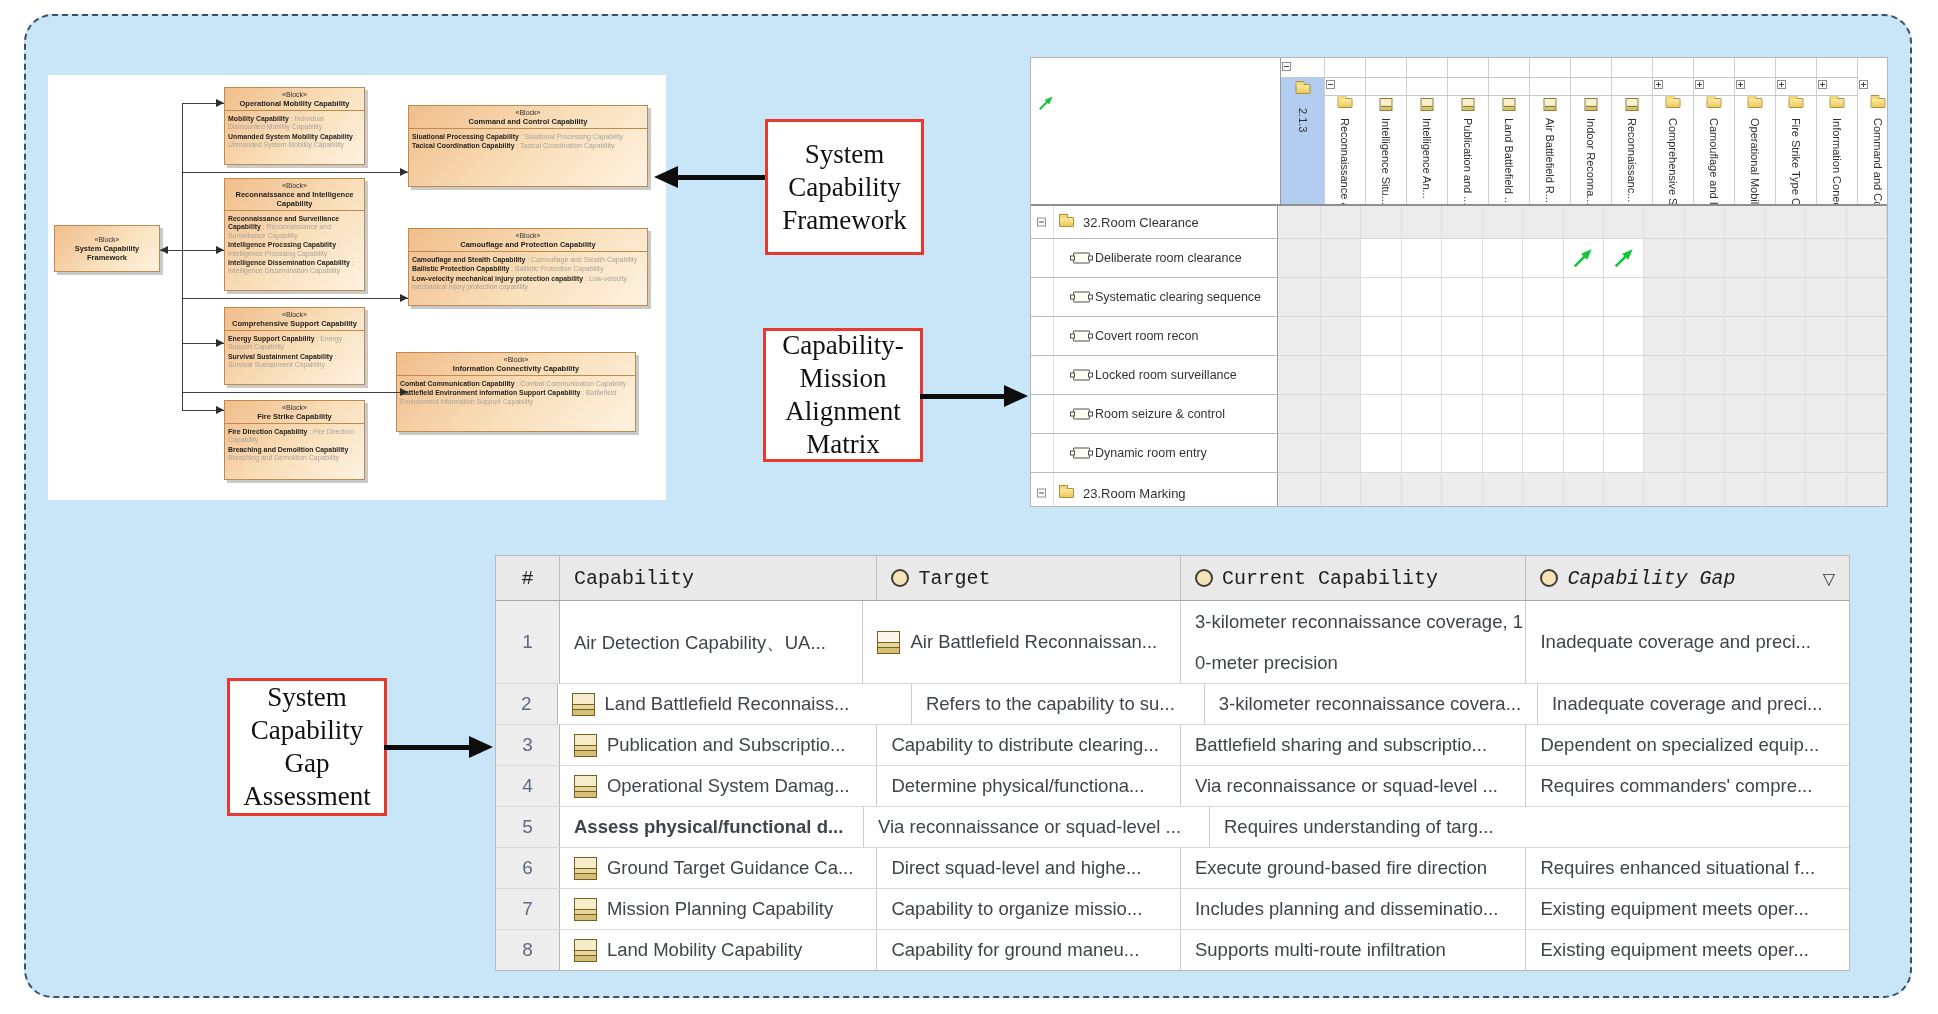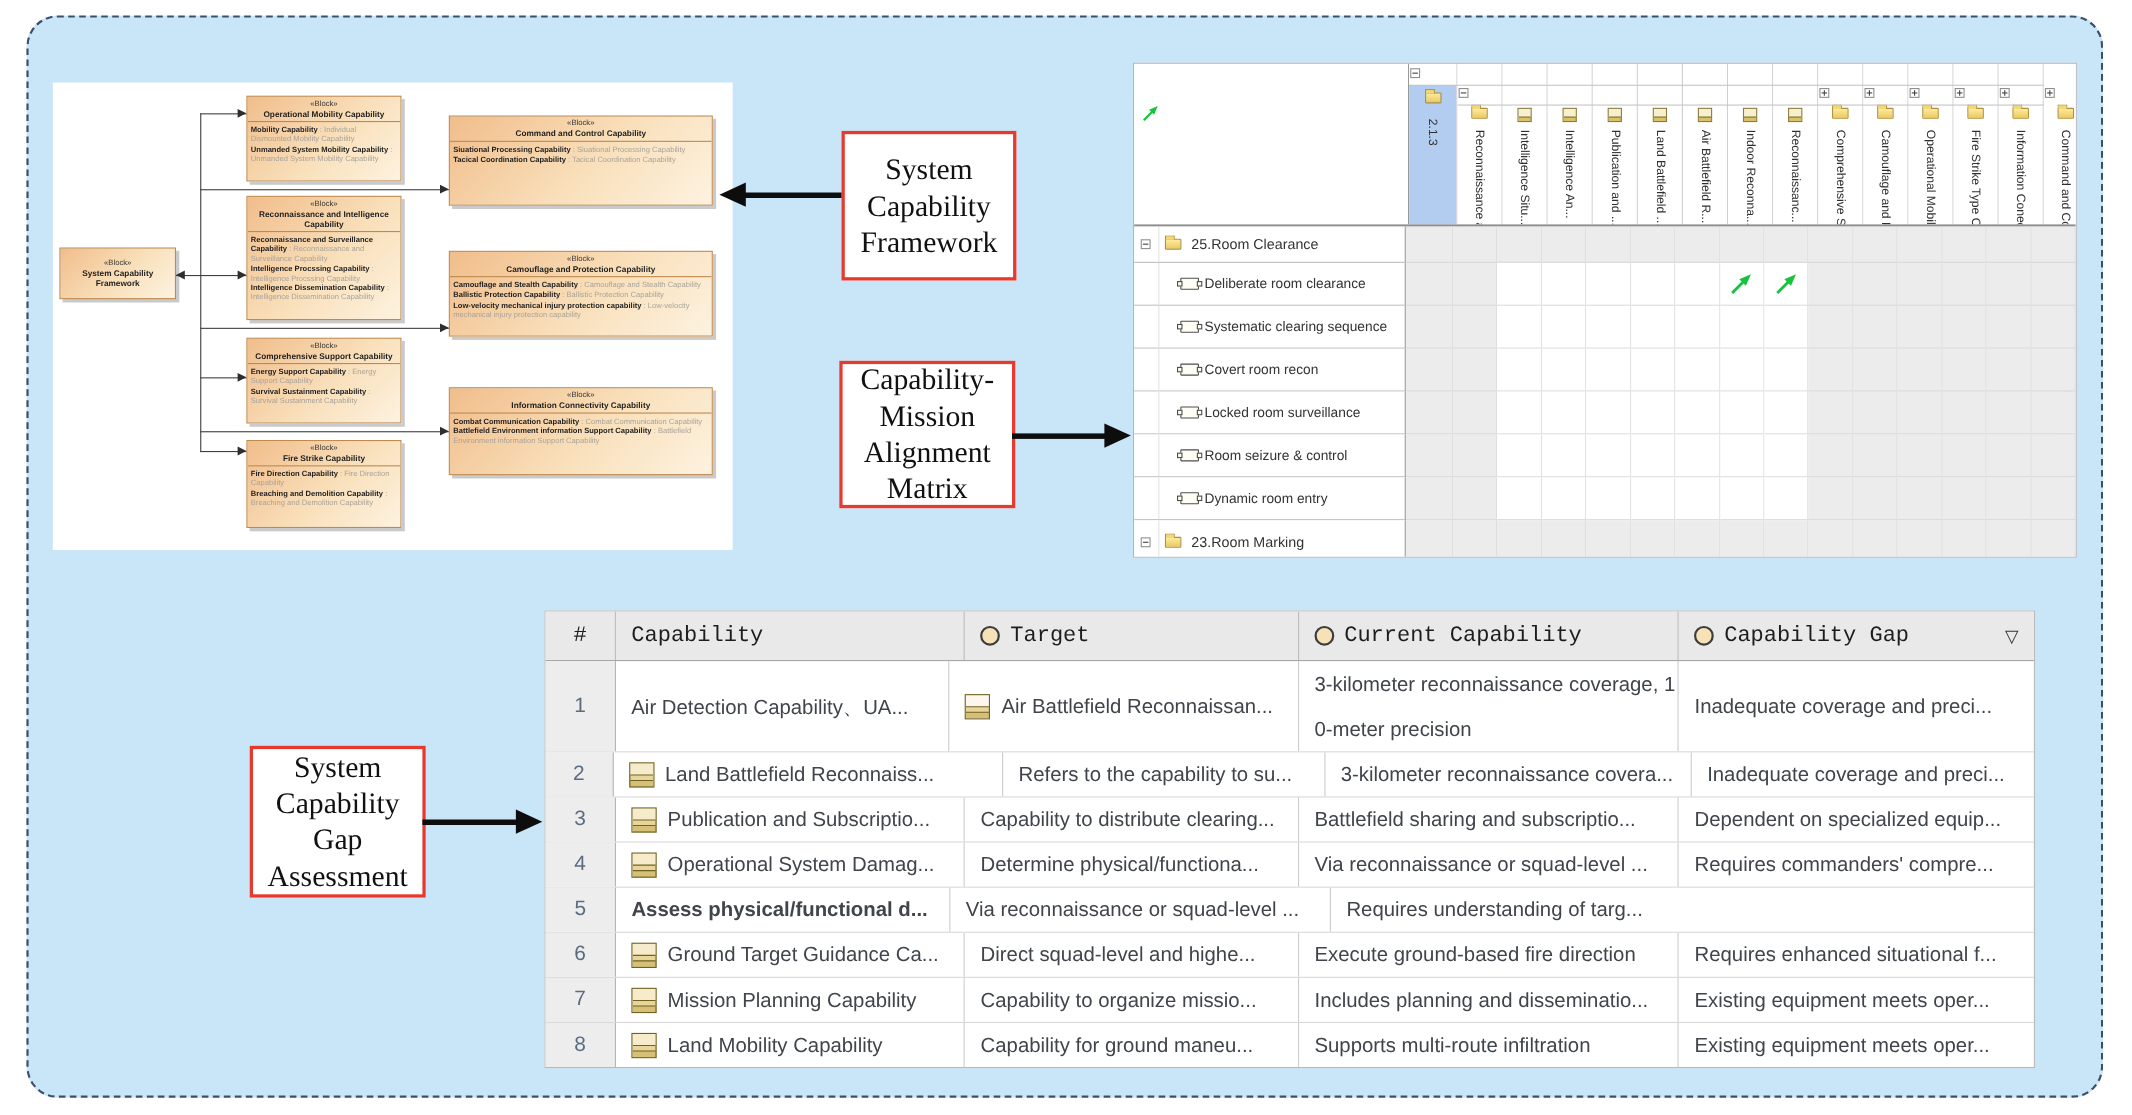--- a/index.html
+++ b/index.html
@@ -74,21 +74,21 @@
   .xp{width:9px;height:9px;border:1px solid #8f8f8f;background:#fff;position:relative;box-sizing:border-box;}
   .xp::before{content:"";position:absolute;left:1px;right:1px;top:3px;height:1px;background:#444;}
   .xp.plus::after{content:"";position:absolute;top:1px;bottom:1px;left:3px;width:1px;background:#444;}
 
   
   .gaptable{position:absolute;left:495px;top:555px;width:1355px;background:#fff;border:1px solid #b9b9b9;box-sizing:border-box;}
   .gt-head{display:flex;height:44px;background:#e9e9e9;border-bottom:1px solid #a8a8a8;}
   .gt-hcell{position:relative;display:flex;align-items:center;gap:9px;padding-left:14px;box-sizing:border-box;
             border-right:1px solid #bdbdbd;font-family:"Liberation Mono","DejaVu Sans Mono",monospace;
             font-size:20px;color:#1d1d1d;white-space:nowrap;overflow:hidden;}
-  .gt-hcell:last-child{border-right:none;}
+  .gt-hcell:last-child{border-right:none;font-style:italic;}
   .gt-hcell.center{justify-content:center;padding-left:0;}
   .dot{width:14px;height:14px;border-radius:50%;border:2px solid #3c3c3c;background:#f7e2b8;flex:0 0 auto;box-sizing:content-box;}
   .filter{position:absolute;right:14px;top:50%;transform:translateY(-50%);font-size:16px;color:#333;font-family:"DejaVu Sans",sans-serif;}
   .gt-row{display:flex;border-bottom:1px solid #d9d9d9;}
   .gt-row:last-child{border-bottom:none;}
   .gt-cell{display:flex;align-items:center;gap:10px;padding-left:14px;box-sizing:border-box;
            border-right:1px solid #cccccc;font-size:18.5px;color:#40444b;white-space:nowrap;overflow:hidden;}
   .gt-cell:last-child{border-right:none;}
   .gt-num{background:#ededed;color:#5d6b80;font-size:19px;justify-content:center;padding-left:0;border-right:1px solid #b5b5b5;}
   .gt-cell.wrapcell{white-space:normal;word-break:break-all;line-height:41px;align-items:center;}
@@ -165,21 +165,21 @@
         <div class="blk-title">
           <div class="st">«Block»</div>
           <div class="nm">Camouflage and Protection Capability</div>
         </div>
         <div class="blk-attrs">
           <p class="attr"><span class="an">Camouflage and Stealth Capability</span><span class="av"> : Camouflage and Stealth Capability</span></p>
           <p class="attr"><span class="an">Ballistic Protection Capability</span><span class="av"> : Ballistic Protection Capability</span></p>
           <p class="attr"><span class="an">Low-velocity mechanical injury protection capability</span><span class="av"> : Low-velocity mechanical injury protection capability</span></p>
         </div>
       </div>
-      <div class="blk hasattrs" style="left: 360px; top: 277px; width: 240px; height: 80px;">
+      <div class="blk hasattrs" style="left: 348px; top: 277px; width: 240px; height: 80px;">
         <div class="blk-title">
           <div class="st">«Block»</div>
           <div class="nm">Information Connectivity Capability</div>
         </div>
         <div class="blk-attrs">
           <p class="attr"><span class="an">Combat Communication Capability</span><span class="av"> : Combat Communication Capability</span></p>
           <p class="attr"><span class="an">Battlefield Environment information Support Capability</span><span class="av"> : Battlefield Environment information Support Capability</span></p>
         </div>
       </div>
       <div class="cline" style="left: 134px; top: 28px; width: 1px; height: 308px;"></div>
@@ -283,21 +283,21 @@
         </div>
         <div class="hline" style="left: 250px; top: 19px; width: 577px;"></div>
         <div class="hline" style="left: 294px; top: 37px; width: 533px;"></div>
       </div>
       <div class="mx-body">
         <div class="mx-row" style="height: 33px;">
           <div class="mx-rowhead">
             <div class="gut"></div>
             <div class="xp" style="position: absolute; left: 6px; top: 50%; transform: translateY(-50%);"></div>
             <div class="fold" style="position: absolute; left: 28px; top: 50%; transform: translateY(-50%);"></div>
-            <div class="mx-rowlabel" style="left: 52px; top: 50%; transform: translateY(-50%); font-size: 13px;">25.Room Clearance</div>
+            <div class="mx-rowlabel" style="left: 52px; top: 50%; transform: translateY(-50%); font-size: 13px;">32.Room Clearance</div>
           </div>
           <div class="mx-cell gray" style="width: 44px;"></div>
           <div class="mx-cell gray" style="width: 41px;"></div>
           <div class="mx-cell gray" style="width: 41px;"></div>
           <div class="mx-cell gray" style="width: 41px;"></div>
           <div class="mx-cell gray" style="width: 41px;"></div>
           <div class="mx-cell gray" style="width: 41px;"></div>
           <div class="mx-cell gray" style="width: 41px;"></div>
           <div class="mx-cell gray" style="width: 41px;"></div>
           <div class="mx-cell gray" style="width: 41px;"></div>

